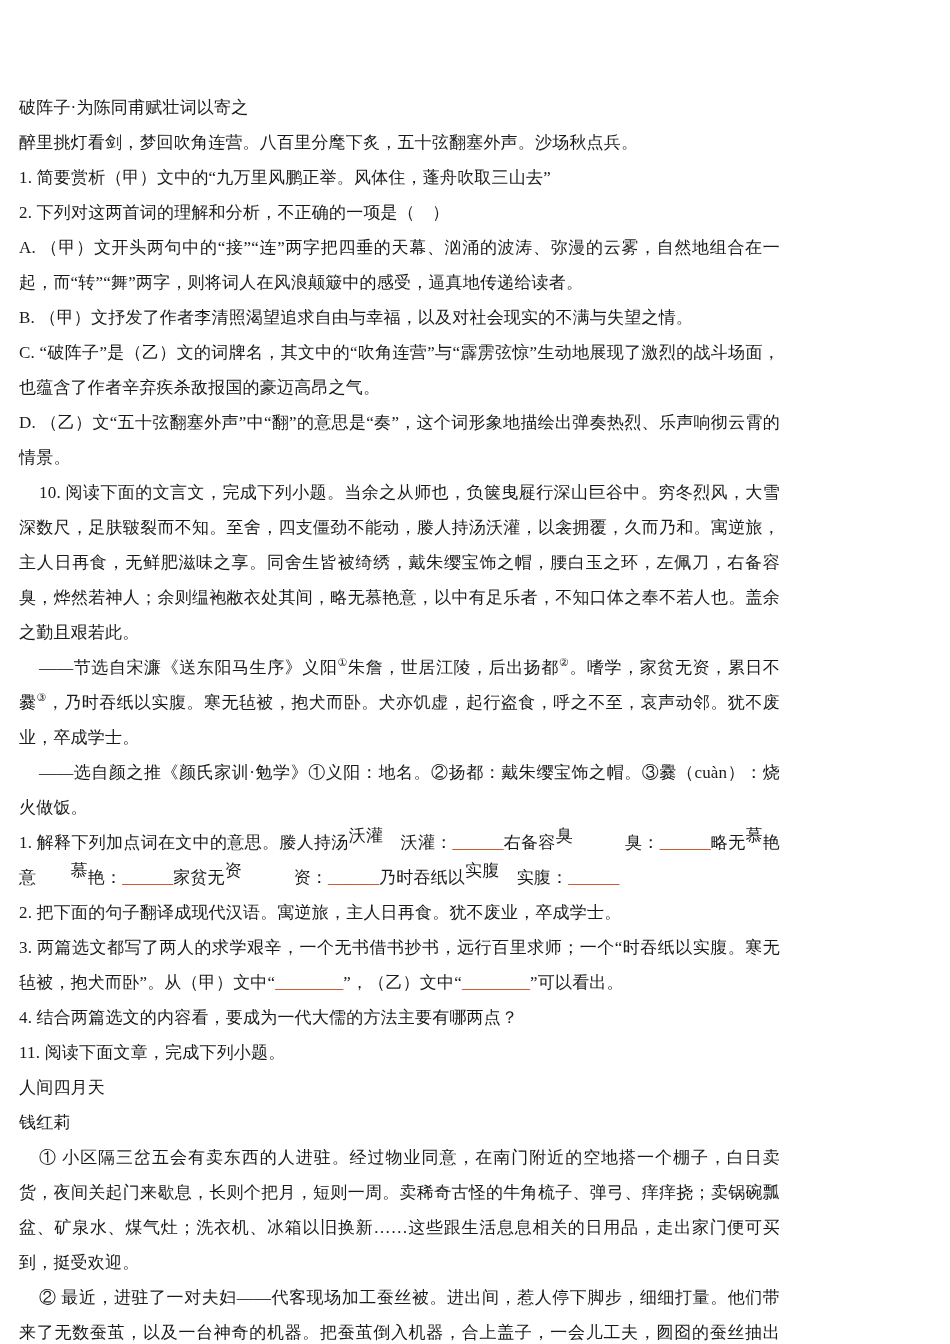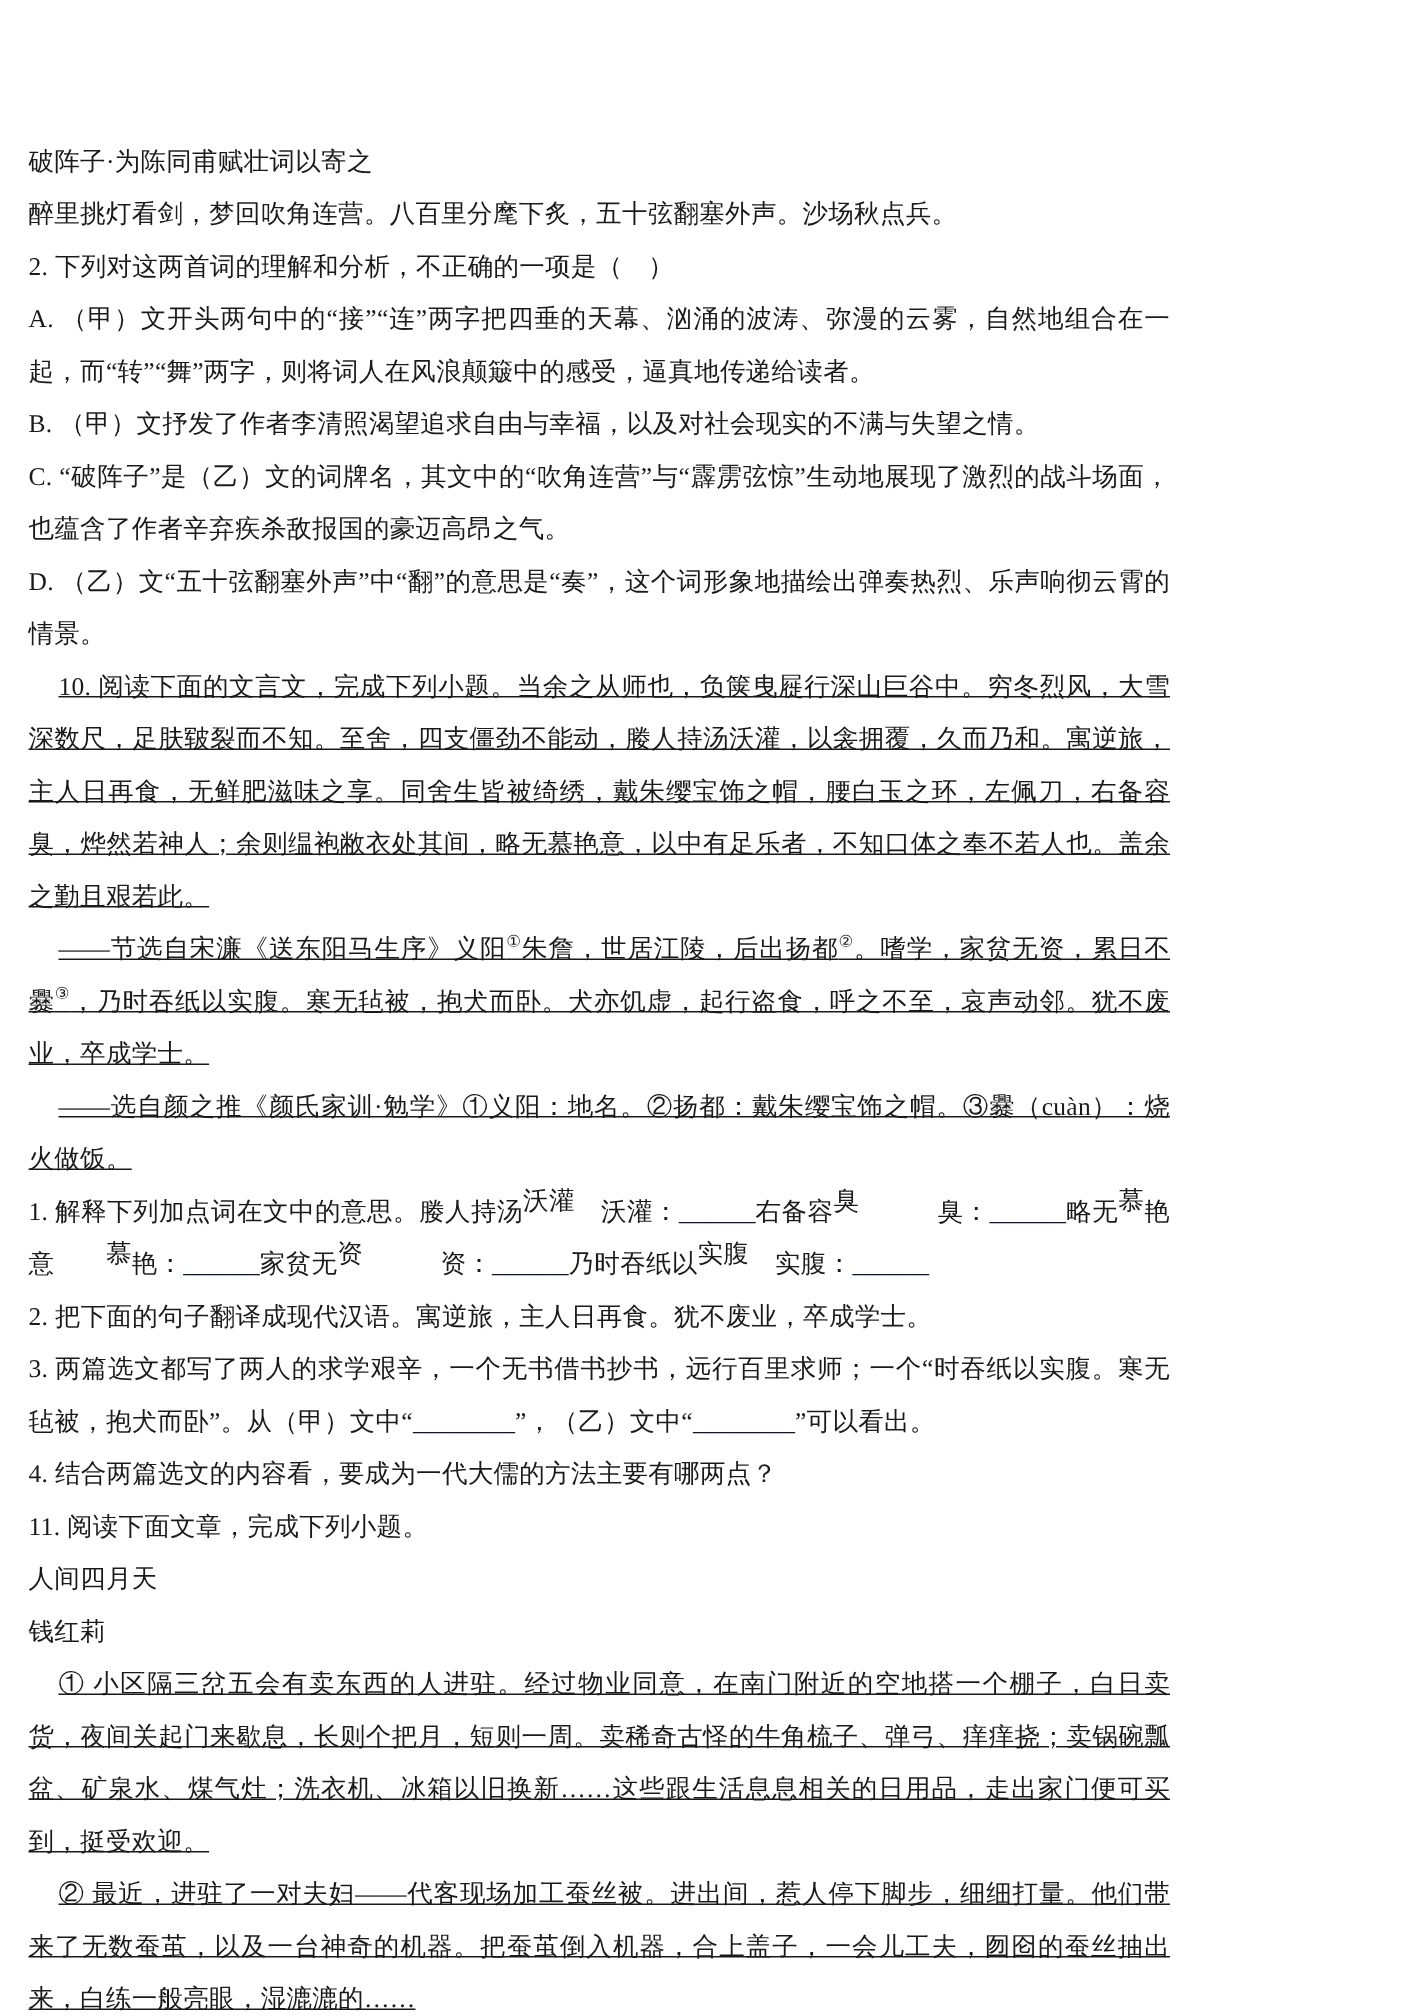--- a/index.html
+++ b/index.html
@@ -24,42 +24,42 @@
     margin: 0;
     font-size: 17px;
     line-height: 35px;
     text-align: justify;
     text-justify: inter-character;
     letter-spacing: 0.2px;
     word-break: break-all;
   }
   p.indent {
     text-indent: 20px;
-    text-decoration: underline;
   }
   .raised {
     position: relative;
     top: -7px;
   }
   sup.note-ref {
     font-size: 11px;
     line-height: 0;
     vertical-align: 7px;
   }
   .blank {
-    color: #0f172a;
+    color: #c2410c;
     letter-spacing: 0;
   }
 </style>
 </head>
 <body>
 
 <main class="page" id="doc">
     <p class="line">破阵子·为陈同甫赋壮词以寄之</p>
     <p class="line">醉里挑灯看剑，梦回吹角连营。八百里分麾下炙，五十弦翻塞外声。沙场秋点兵。</p>
+    <p class="line">1. 简要赏析（甲）文中的“九万里风鹏正举。风体住，蓬舟吹取三山去”</p>
     <p class="line">2. 下列对这两首词的理解和分析，不正确的一项是（　）</p>
     <p class="line">A. （甲）文开头两句中的“接”“连”两字把四垂的天幕、汹涌的波涛、弥漫的云雾，自然地组合在一起，而“转”“舞”两字，则将词人在风浪颠簸中的感受，逼真地传递给读者。</p>
     <p class="line">B. （甲）文抒发了作者李清照渴望追求自由与幸福，以及对社会现实的不满与失望之情。</p>
     <p class="line">C. “破阵子”是（乙）文的词牌名，其文中的“吹角连营”与“霹雳弦惊”生动地展现了激烈的战斗场面，也蕴含了作者辛弃疾杀敌报国的豪迈高昂之气。</p>
     <p class="line">D. （乙）文“五十弦翻塞外声”中“翻”的意思是“奏”，这个词形象地描绘出弹奏热烈、乐声响彻云霄的情景。</p>
     <p class="line indent">10. 阅读下面的文言文，完成下列小题。当余之从师也，负箧曳屣行深山巨谷中。穷冬烈风，大雪深数尺，足肤皲裂而不知。至舍，四支僵劲不能动，媵人持汤沃灌，以衾拥覆，久而乃和。寓逆旅，主人日再食，无鲜肥滋味之享。同舍生皆被绮绣，戴朱缨宝饰之帽，腰白玉之环，左佩刀，右备容臭，烨然若神人；余则缊袍敝衣处其间，略无慕艳意，以中有足乐者，不知口体之奉不若人也。盖余之勤且艰若此。</p>
     <p class="line indent">——节选自宋濂《送东阳马生序》义阳<sup class="note-ref">①</sup>朱詹，世居江陵，后出扬都<sup class="note-ref">②</sup>。嗜学，家贫无资，累日不爨<sup class="note-ref">③</sup>，乃时吞纸以实腹。寒无毡被，抱犬而卧。犬亦饥虚，起行盗食，呼之不至，哀声动邻。犹不废业，卒成学士。</p>
     <p class="line indent">——选自颜之推《颜氏家训·勉学》①义阳：地名。②扬都：戴朱缨宝饰之帽。③爨（cuàn）：烧火做饭。</p>
     <p class="line">1. 解释下列加点词在文中的意思。媵人持汤<span class="raised">沃灌</span>　沃灌：<span class="blank">______</span>右备容<span class="raised">臭</span>　　　臭：<span class="blank">______</span>略无<span class="raised">慕</span>艳意　　<span class="raised">慕</span>艳：<span class="blank">______</span>家贫无<span class="raised">资</span>　　　资：<span class="blank">______</span>乃时吞纸以<span class="raised">实腹</span>　实腹：<span class="blank">______</span></p>
     <p class="line">2. 把下面的句子翻译成现代汉语。寓逆旅，主人日再食。犹不废业，卒成学士。</p>

